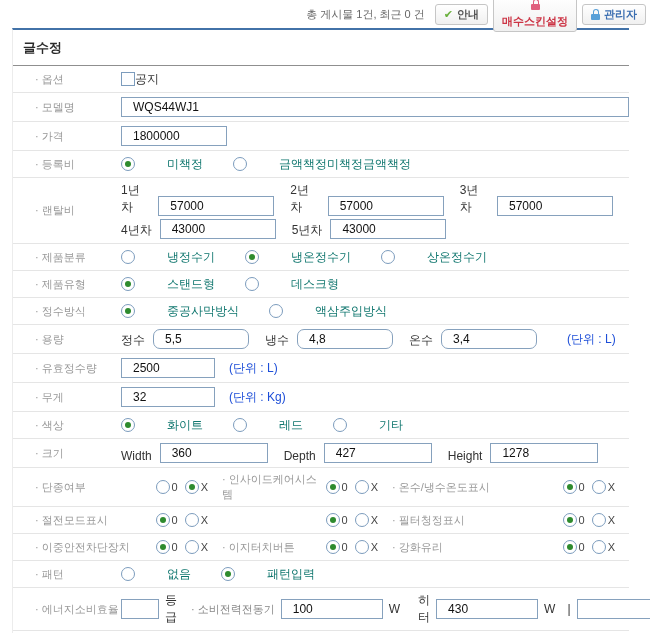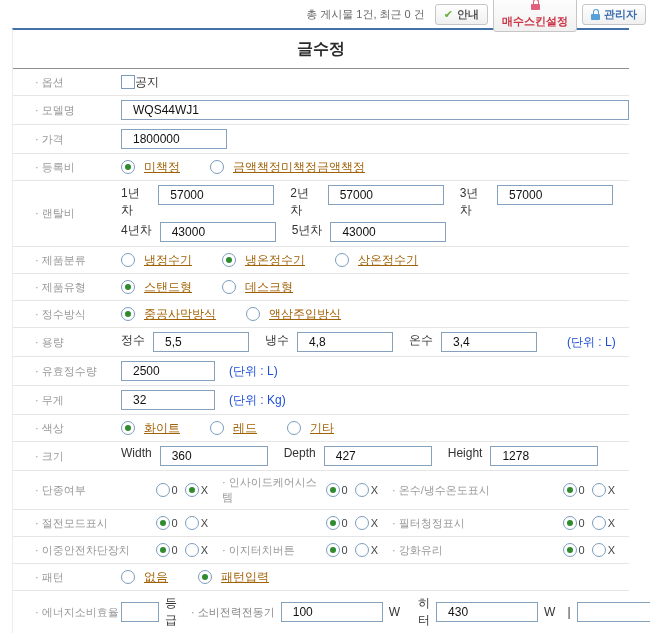--- a/index.html
+++ b/index.html
@@ -15,38 +15,38 @@
   .btn-skin{color:#cc3344;flex-direction:column;}
   .btn-admin{color:#3a6db0;}
   .check-ic{color:#69b03c;font-size:11px;}
   .lock{width:9px;height:11px;position:relative;display:inline-block;}
   .lock::before{content:"";position:absolute;top:0;left:2px;width:4px;height:5px;border:1.5px solid currentColor;border-bottom:none;border-radius:3px 3px 0 0;}
   .lock::after{content:"";position:absolute;bottom:0;left:0;width:9px;height:6px;background:currentColor;border-radius:1px;}
   .lock-red{color:#e0607e;}
   .lock-blue{color:#58a0d8;}
   
   .container{margin-left:12px;width:616px;border-top:2px solid #4272a8;border-left:1px solid #ececec;}
-  .title-bar{padding:9px 10px 8px;font-size:16px;font-weight:bold;color:#2b2b2b;border-bottom:1px solid #8f8f8f;text-align:center;}
+  .title-bar{padding:9px 10px 8px;font-size:13px;font-weight:bold;color:#2b2b2b;border-bottom:1px solid #8f8f8f;}
   
   .row{display:flex;align-items:center;border-bottom:1px solid #e5e5e5;padding:4px 0 4px 22px;min-height:18px;}
   .row-label{width:86px;flex:none;color:#999;font-size:11px;}
   .unit{margin-left:14px;color:#1d4ed8;}
   input.txt{height:16px;border:1px solid #86a1bd;font:12px "Liberation Sans","DejaVu Sans",sans-serif;padding:1px 11px;color:#111;background:#fff;}
-  .w-model{width:516px;} .w-price{width:82px;} .w-rental{width:92px;} .w-cap{width:72px;}
+  .w-model{width:516px;} .w-price{width:82px;} .w-rental{width:92px;} .w-cap{width:72px;border-radius:7px;}
   .w-mid{width:70px;} .w-size{width:84px;} .w-grade{width:14px;} .w-energy{width:78px;}
   .w-extra{width:86px;}
   
   .radio{width:12px;height:12px;border-radius:50%;border:1px solid #7c9cbd;background:#fff;display:inline-block;position:relative;flex:none;cursor:pointer;}
   .radio.sel::after{content:"";position:absolute;left:3px;top:3px;width:6px;height:6px;border-radius:50%;background:#2e8b2e;}
   .checkbox{width:12px;height:12px;border:1px solid #7c9cbd;background:#fdfeff;display:inline-flex;align-items:center;justify-content:center;font-size:11px;line-height:1;color:#2fa02f;flex:none;cursor:pointer;}
   .optgroup{display:flex;align-items:center;}
   .opt{display:flex;align-items:center;margin-right:30px;}
-  .opt .olabel{margin-left:9px;color:#a16207;text-decoration:underline;}
-  
-  .pair{display:flex;align-items:flex-start;margin-right:16px;}
+  .opt .olabel{margin-left:32px;color:#0f766e;}
+  
+  .pair{display:flex;align-items:flex-end;margin-right:16px;}
   .pair .plabel{margin-right:8px;color:#333;}
   .stack{display:flex;flex-direction:column;gap:3px;}
   .stack .line{display:flex;align-items:center;}
   
   .ox-row{display:flex;align-items:center;width:100%;}
   .ox-col{display:flex;align-items:center;}
   .ox-col1{width:187px;} .ox-col2{width:170px;} .ox-col3{flex:1;}
   .ox-label{color:#999;font-size:11px;}
   .ox{display:flex;align-items:center;gap:2px;margin-left:auto;margin-right:14px;font-size:11px;color:#444;}
   .ox .sp{margin-right:5px;}

